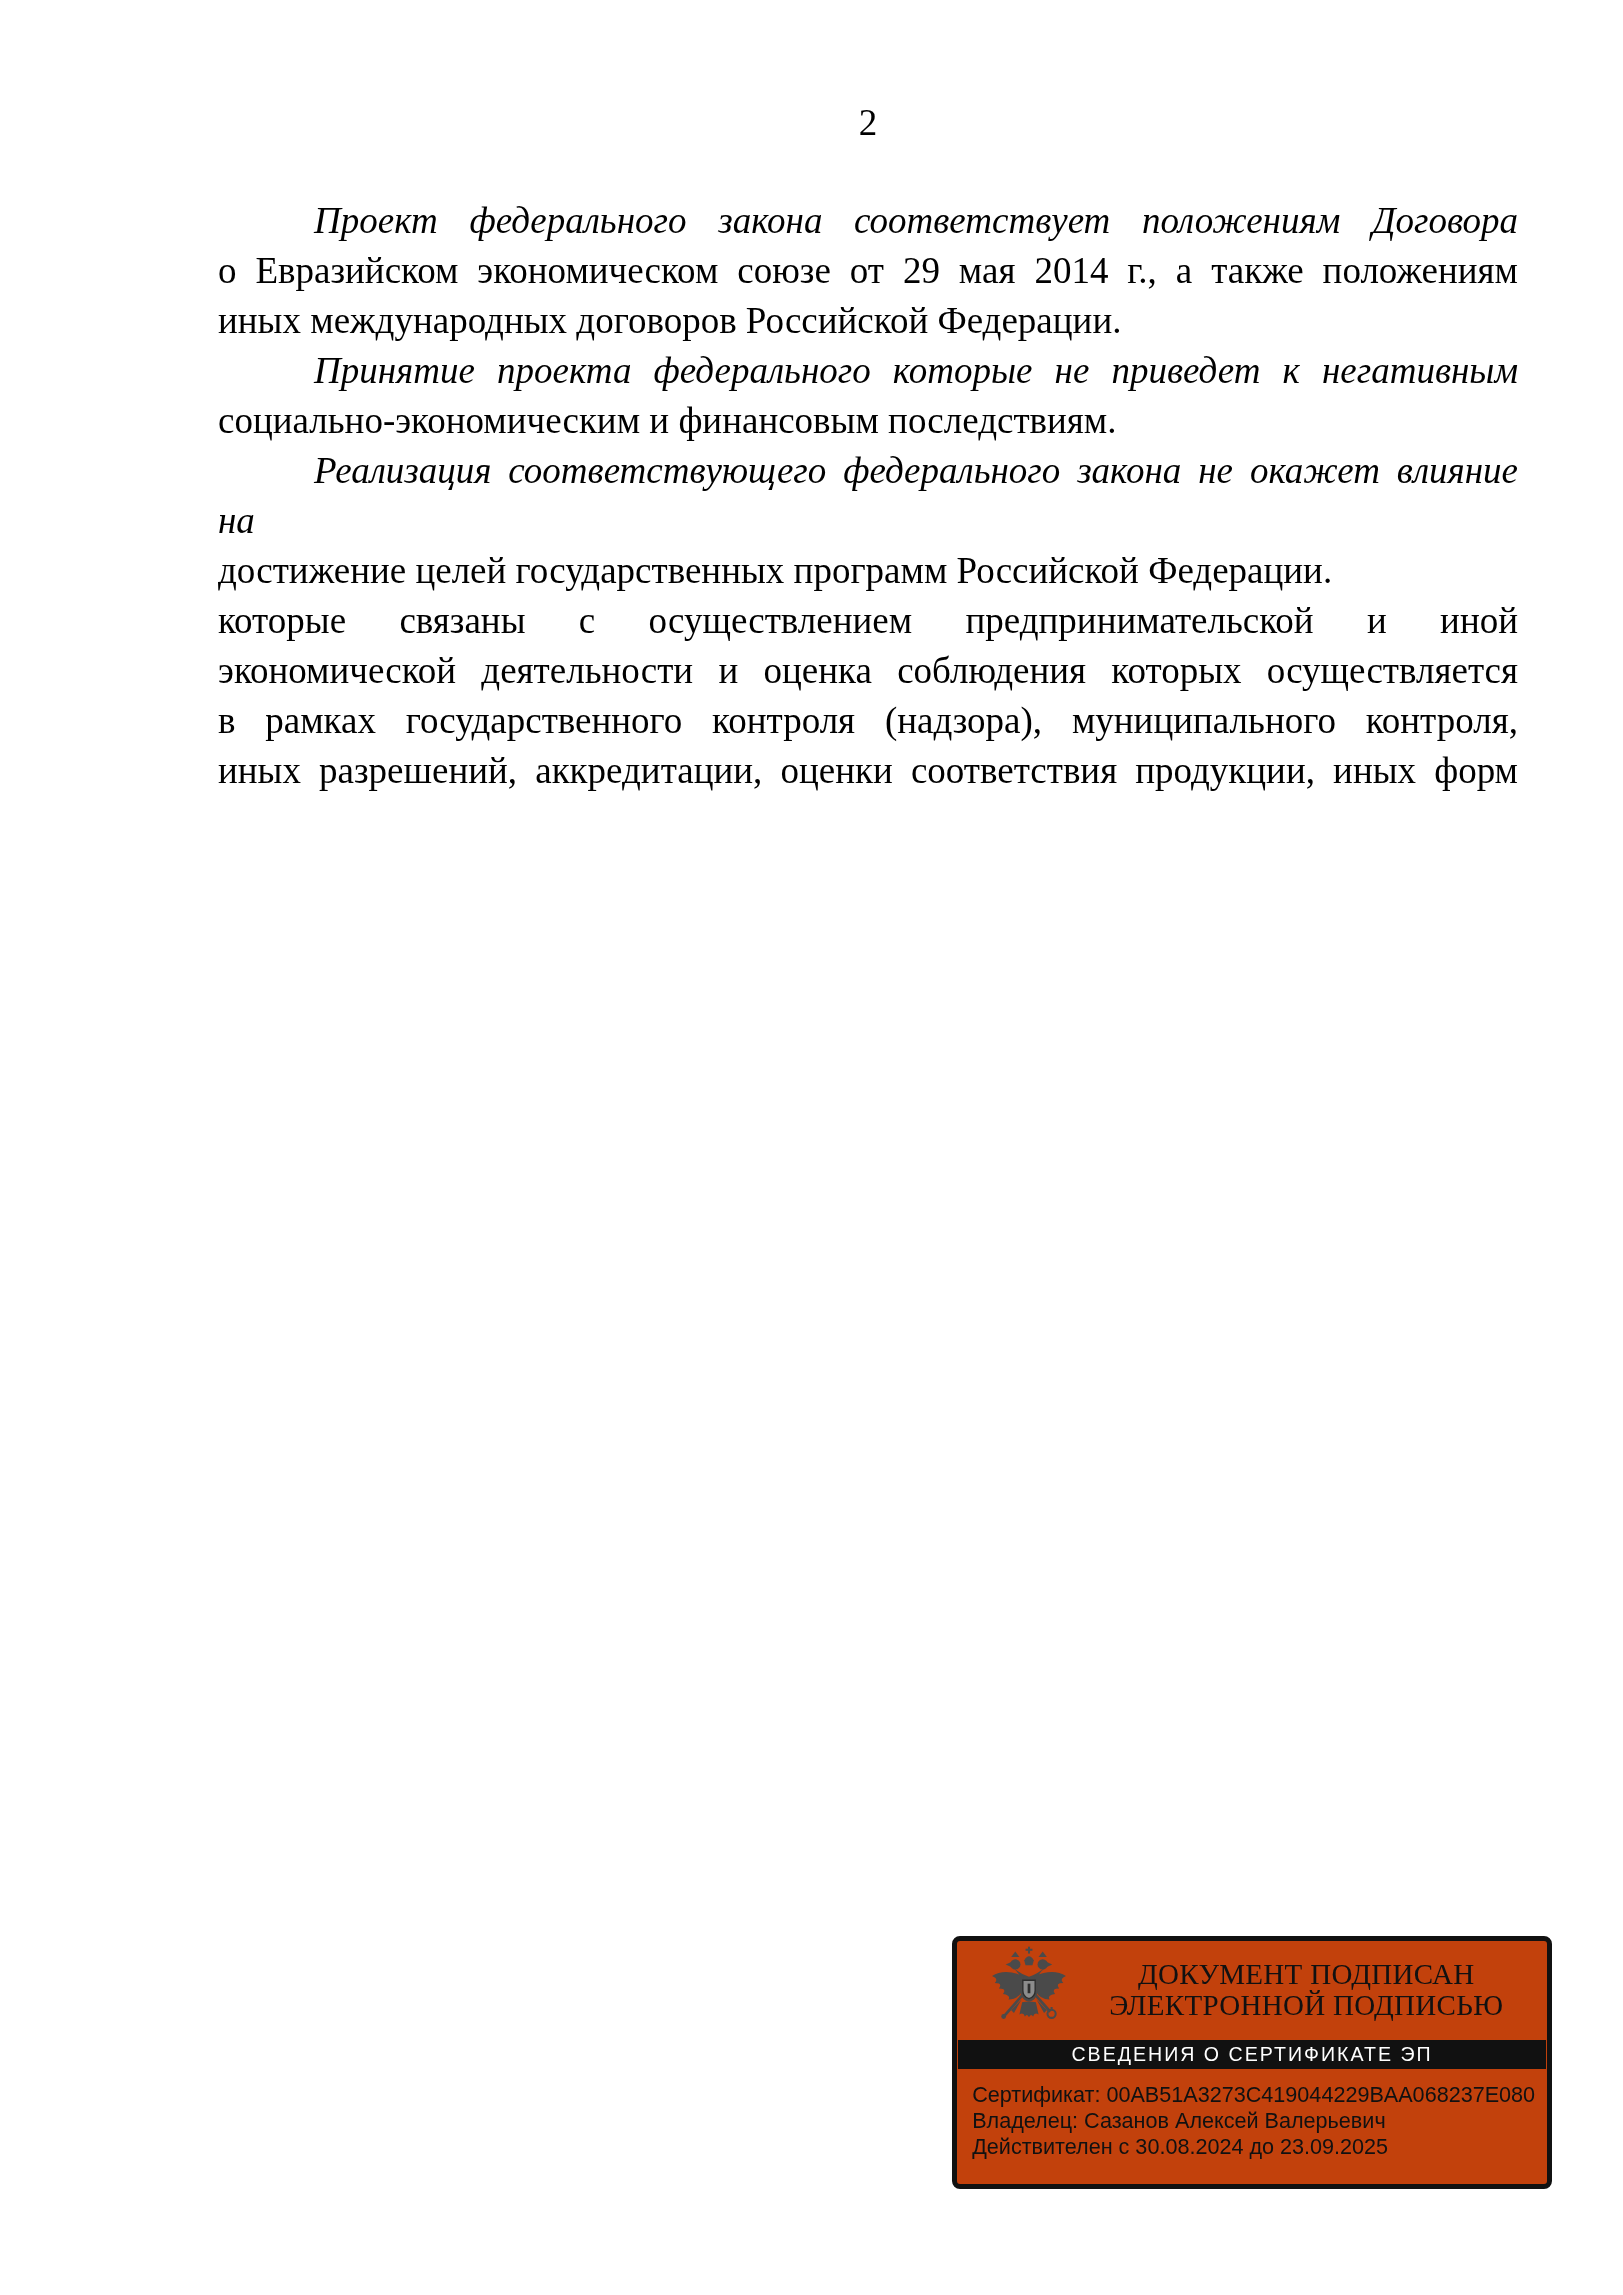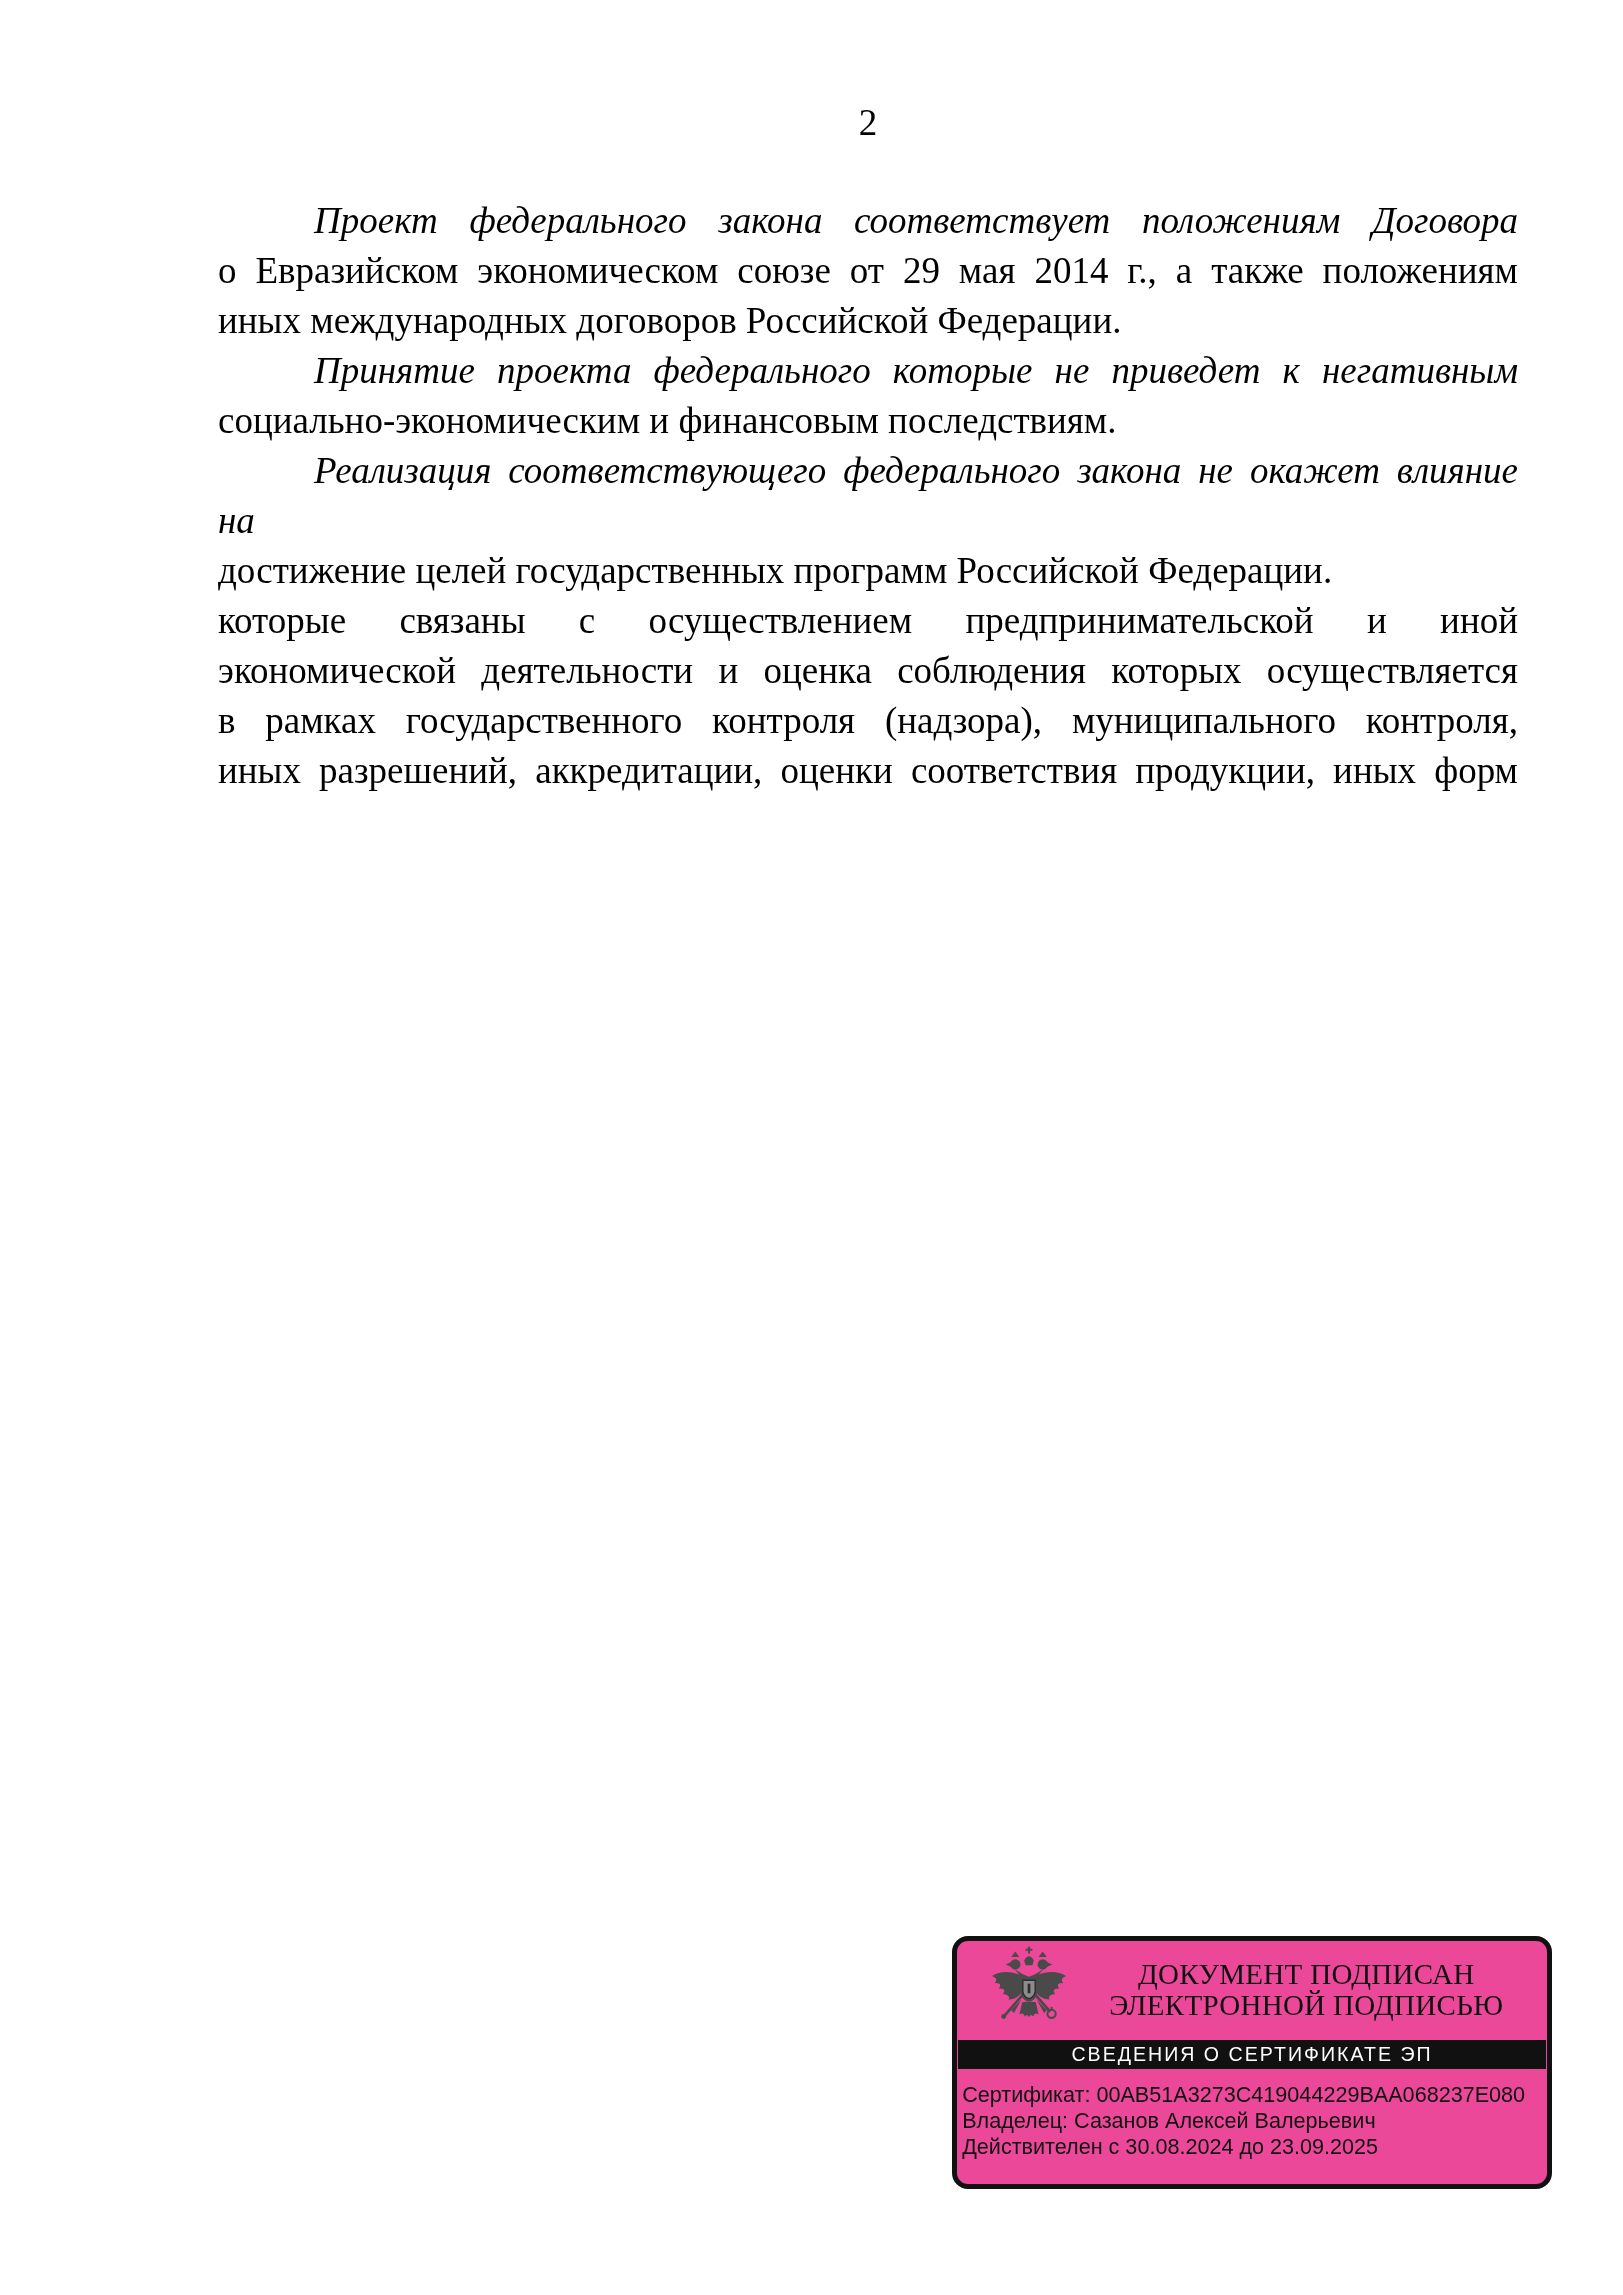--- a/index.html
+++ b/index.html
@@ -27,23 +27,23 @@
   .line { text-align: justify; text-align-last: justify; }
   .line.indent { text-indent: 96px; font-style: italic; }
   .line.last { text-align-last: left; }
 
   
   .stamp {
     position: absolute;
     left: 952px; top: 1936px;
     width: 600px; height: 253px;
     border: 5.9px solid #111111;
-    border-radius: 16px;
+    border-radius: 8px;
     box-sizing: border-box;
-    background: #ec4899;
+    background: #c2410c;
     display: flex; flex-direction: column;
     overflow: hidden;
     font-family: "Liberation Sans", sans-serif;
   }
   .stamp-top {
     height: 98px;
     display: flex; align-items: center;
   }
   .emblem {
     margin-left: 29px;
@@ -66,20 +66,21 @@
     background: #111111;
     color: #ffffff;
     display: flex; align-items: center; justify-content: center;
     font-size: 19.6px; font-weight: normal;
     letter-spacing: 2px;
   }
   .stamp-info {
     padding: 13px 6.5px 0 5.2px;
     font-size: 21.6px; line-height: 26px;
     color: #111111;
+    margin-left: 10px;
   }
 </style>
 </head>
 <body>
 
 <div class="page">
 
   <div class="page-number">2</div>
 
   <div class="content">

